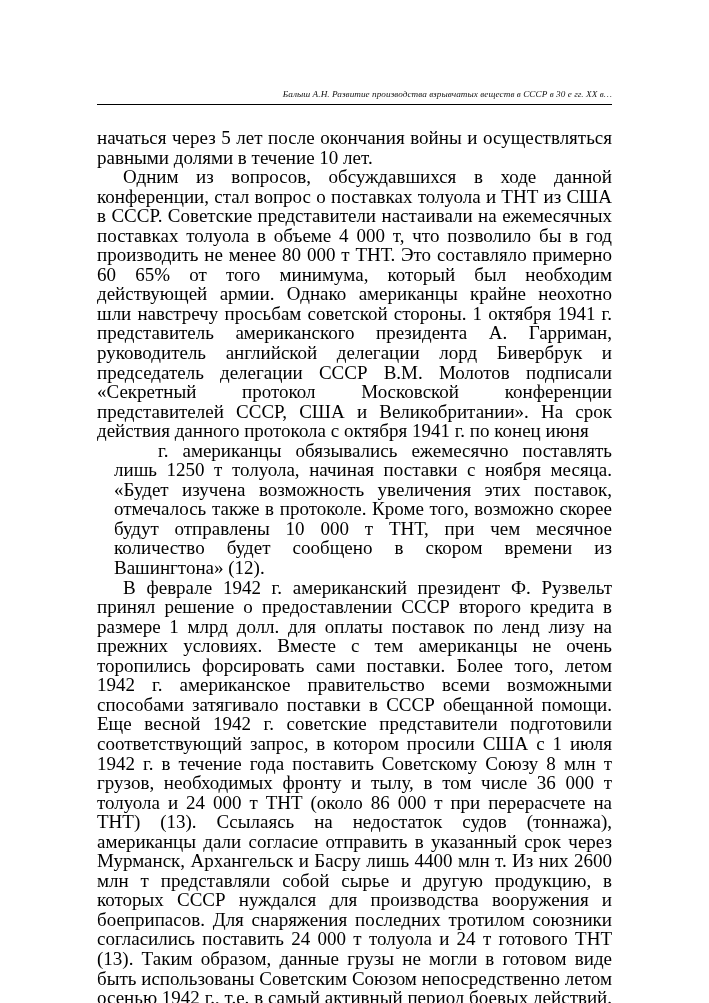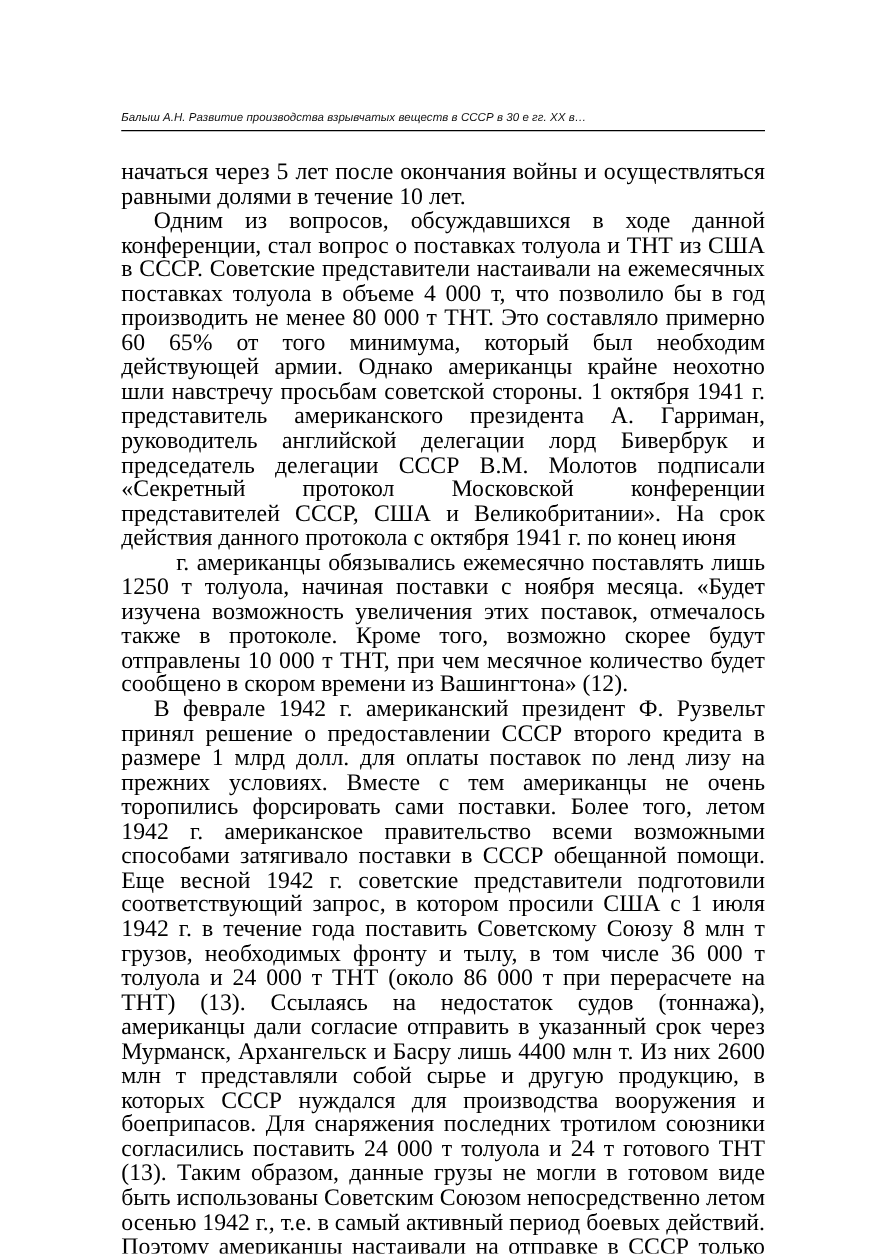--- a/index.html
+++ b/index.html
@@ -15,25 +15,25 @@
     font-family: "Liberation Serif", serif;
     color: #000000;
     box-sizing: border-box;
     overflow: hidden;
   }
   .running-head {
     position: absolute;
     left: 97px;
     top: 88px;
     width: 515px;
-    font-family: Liberation Sans, sans-serif;
+    font-family: Liberation Serif, serif;
     font-size: 9.2px;
     font-style: italic;
     line-height: 12px;
-    text-align: left;
+    text-align: right;
     color: #111111;
     white-space: nowrap;
     letter-spacing: 0.05px;
   }
   .head-rule {
     position: absolute;
     left: 97px;
     top: 104px;
     width: 515px;
     height: 1px;
@@ -51,20 +51,21 @@
   }
   .body-text p {
     margin: 0;
     text-indent: 0;
   }
   .body-text p.ind {
     text-indent: 26px;
   }
   .body-text p.ind-wide {
     text-indent: 44px;
+    margin-left: 17px;
   }
 </style>
 </head>
 <body>
 
 <div class="page">
 
   <div class="running-head">Балыш А.Н. Развитие производства взрывчатых веществ в СССР в 30 е гг. XX в…</div>
   <div class="head-rule"></div>
 

